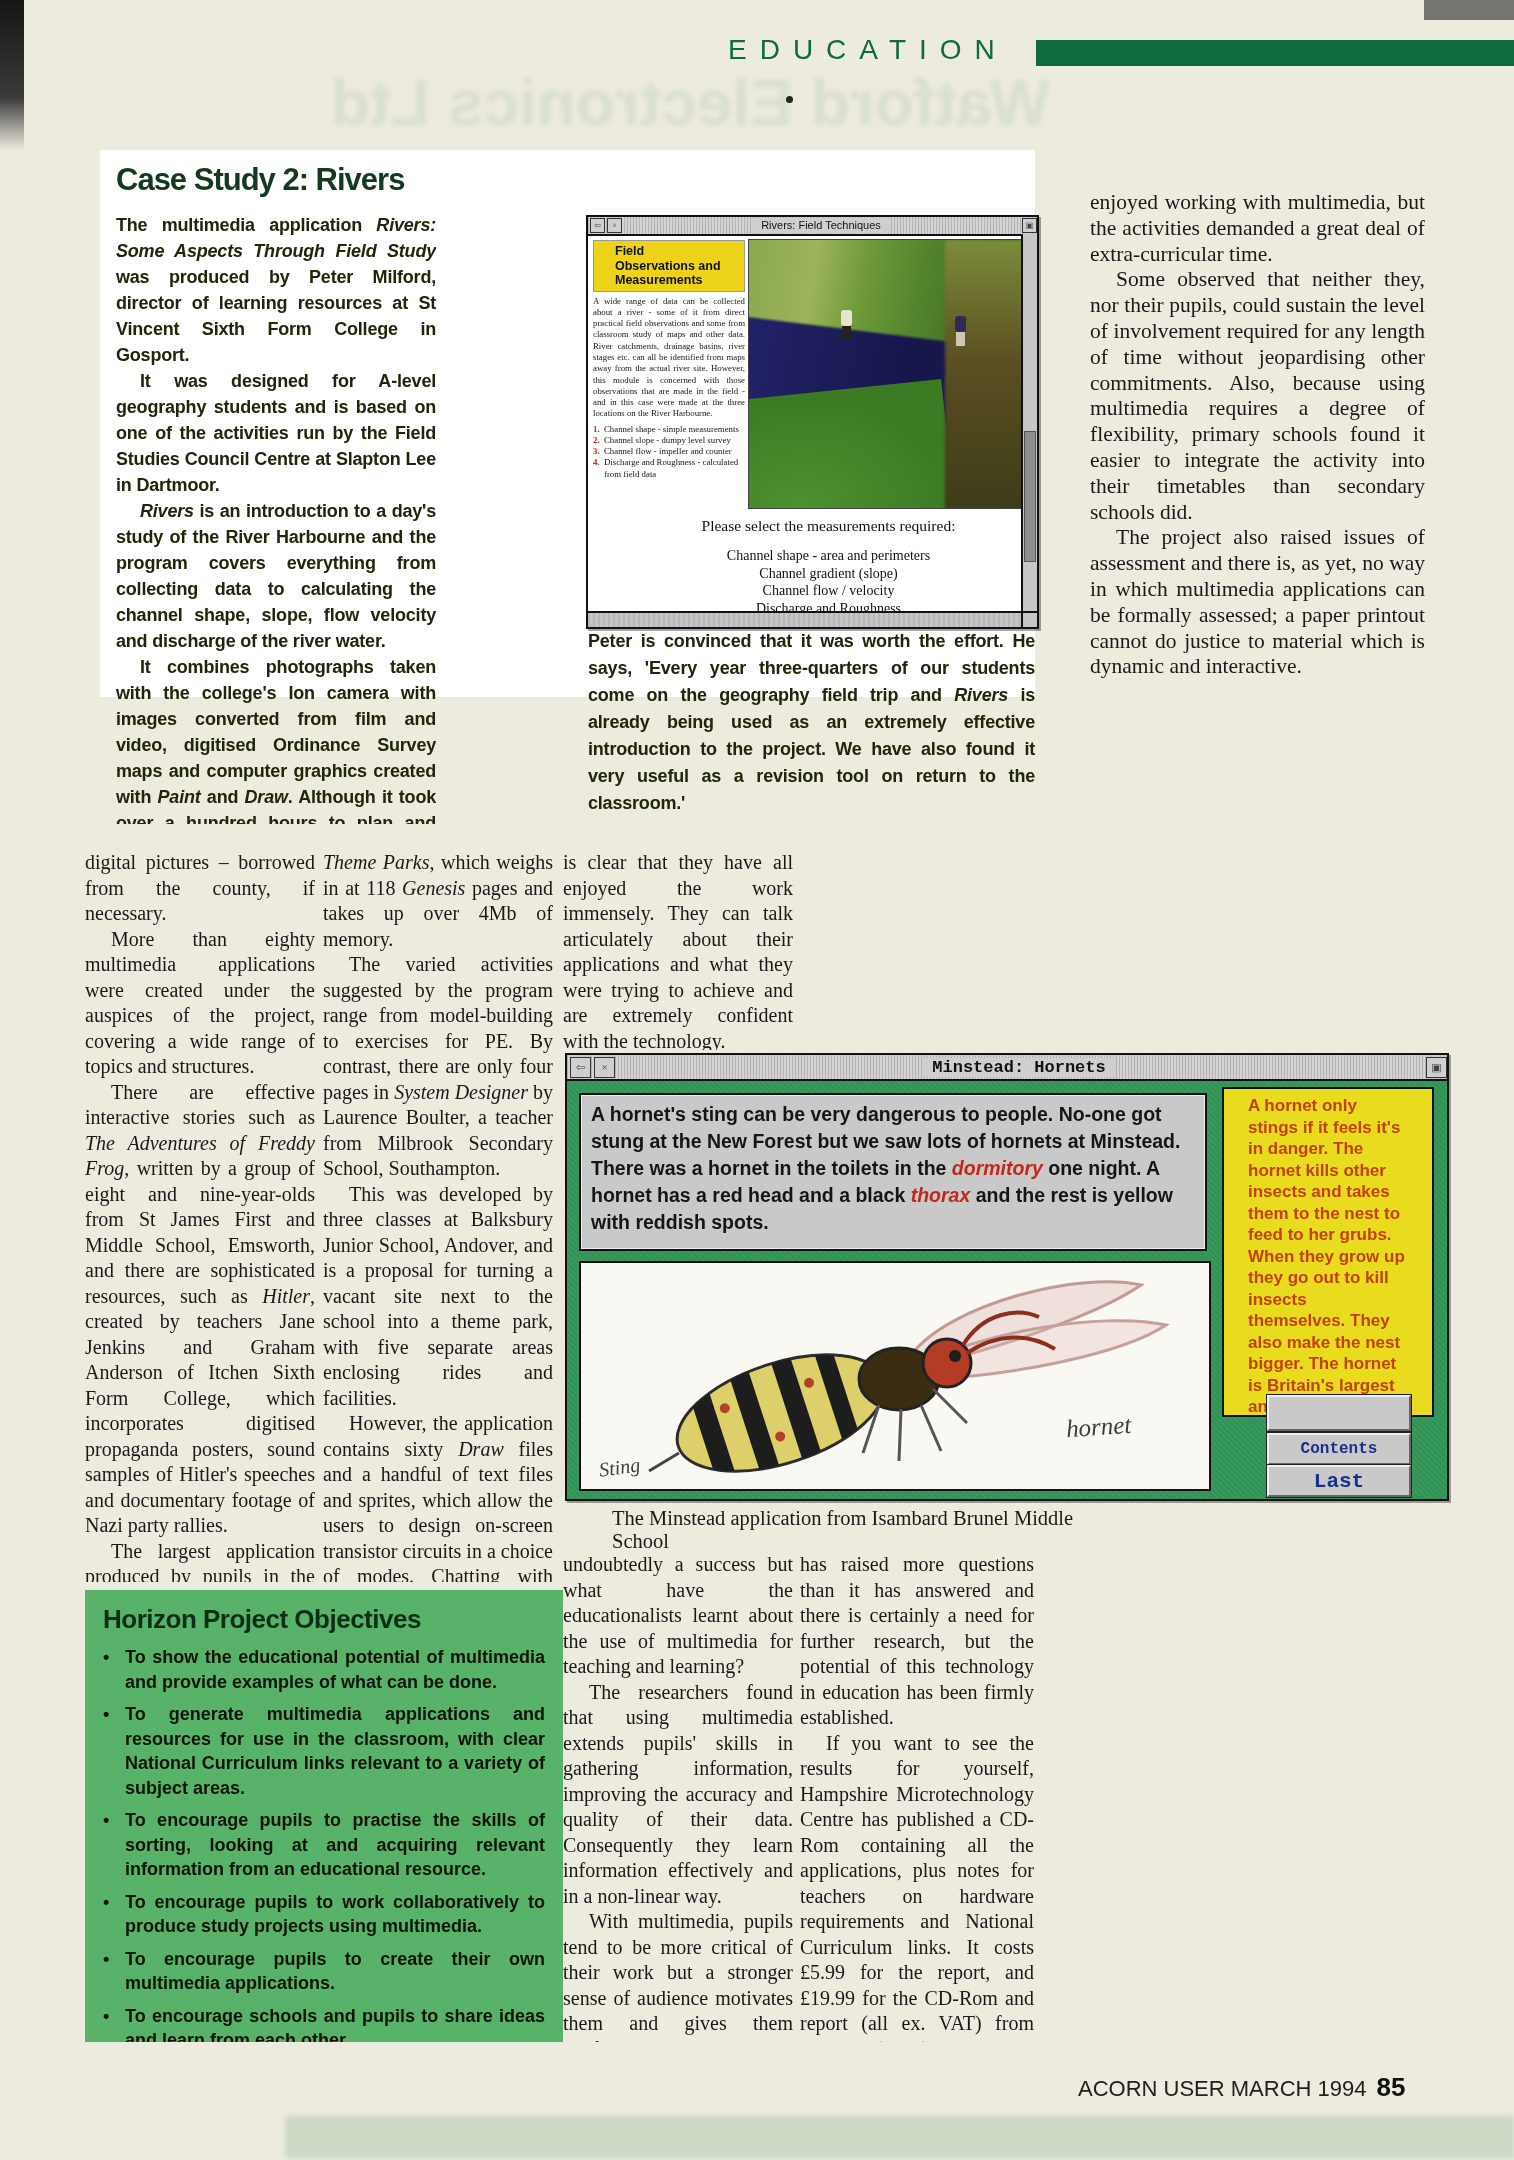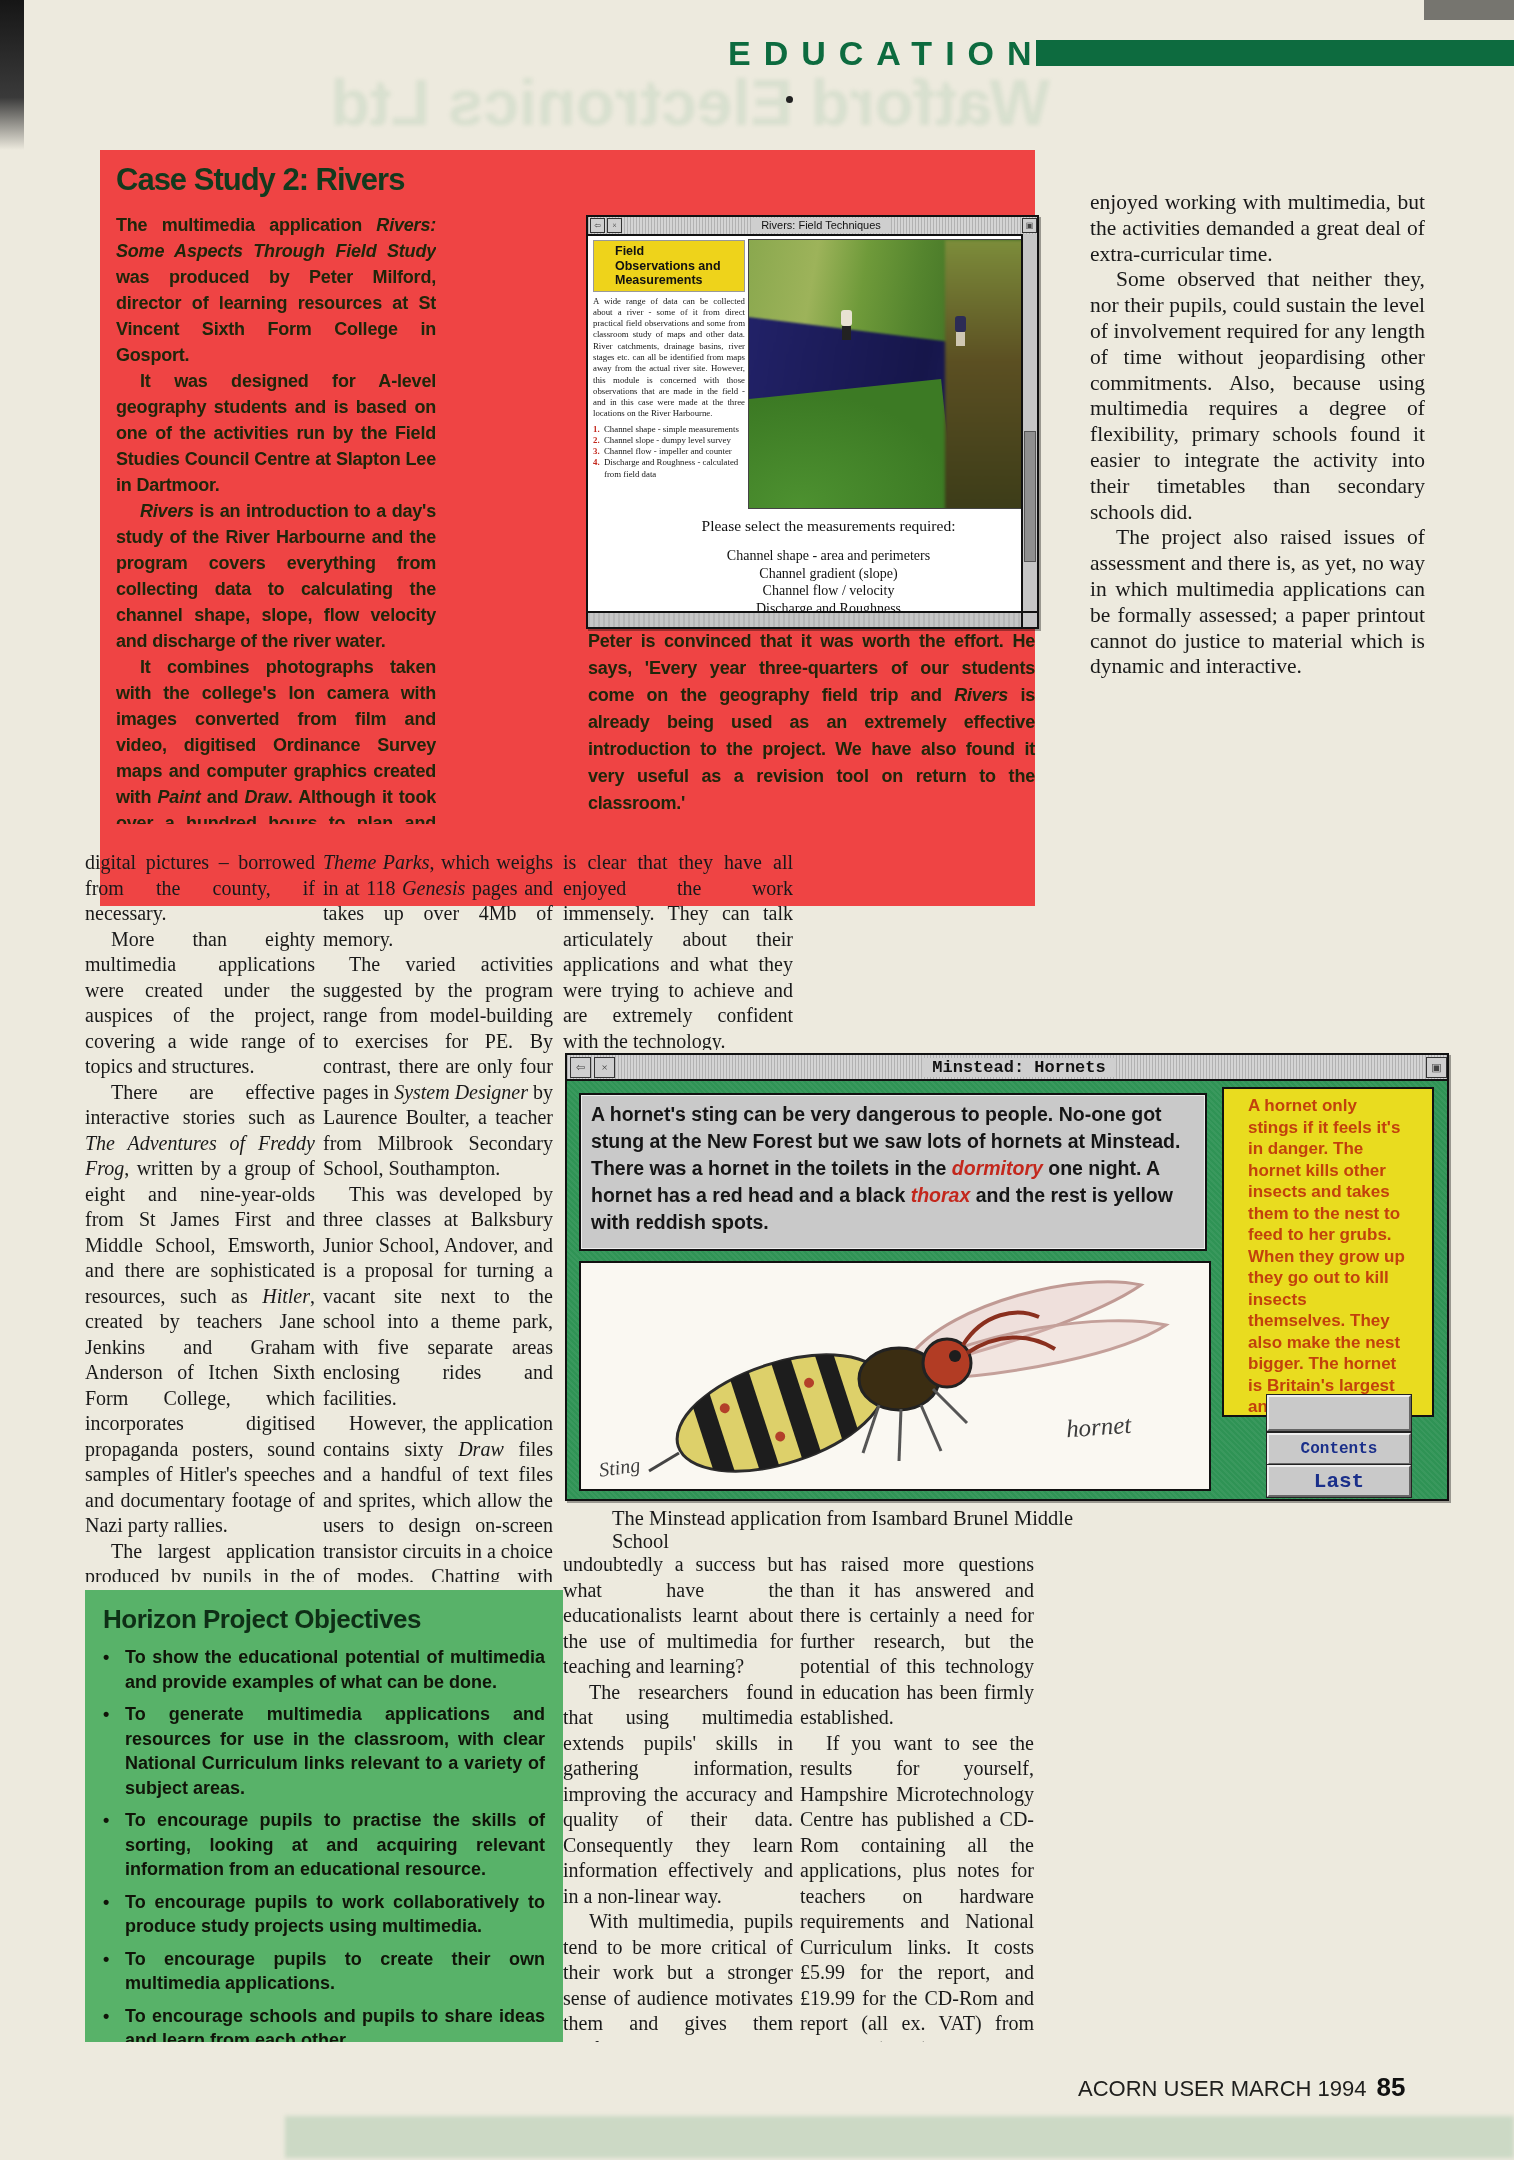--- a/index.html
+++ b/index.html
@@ -12,25 +12,25 @@
   .scan-corner{position:absolute;right:0;top:0;width:90px;height:20px;background:rgba(20,20,20,.55);}
   .bleed-top{position:absolute;left:150px;top:66px;width:900px;font-family:"Liberation Sans",sans-serif;
     font-weight:bold;font-size:64px;color:rgba(40,135,80,.10);transform:scaleX(-1);filter:blur(2px);
     white-space:nowrap;}
   .bleed-bottom{position:absolute;left:285px;top:2116px;width:1229px;height:42px;
     background:rgba(30,130,70,.16);filter:blur(2px);}
   .ink-dot{position:absolute;left:786px;top:96px;width:7px;height:7px;border-radius:50%;background:#222;}
 
   
   .edu-label{position:absolute;left:728px;top:34px;font-family:"Liberation Sans",sans-serif;
-    font-weight:bold;font-size:34px;color:#0d6b3f;letter-spacing:13px;}
+    font-weight:normal;font-size:28px;color:#0d6b3f;letter-spacing:13px;}
   .edu-bar{position:absolute;left:1036px;top:40px;width:478px;height:26px;background:#0d6b3f;}
 
   
-  .case-box{position:absolute;left:100px;top:150px;width:935px;height:756px;background:#ef4444;}
+  .case-box{position:absolute;left:100px;top:150px;width:935px;height:547px;background:#ffffff;}
   .case-title{position:absolute;left:16px;top:12px;font-family:"Liberation Sans",sans-serif;
     font-weight:bold;font-size:31px;letter-spacing:-1px;color:#14391d;}
   .case-left{position:absolute;left:16px;top:62px;width:320px;height:612px;overflow:hidden;
     font-family:"Liberation Sans",sans-serif;font-weight:bold;font-size:18px;line-height:26px;
     letter-spacing:-0.2px;color:#20260a;text-align:justify;}
   .case-left p{margin:0;}
   .case-left p.ind{text-indent:24px;}
   .case-quote{position:absolute;left:488px;top:478px;width:447px;
     font-family:"Liberation Sans",sans-serif;font-weight:bold;font-size:18px;line-height:27px;
     letter-spacing:-0.2px;color:#20260a;text-align:justify;}

